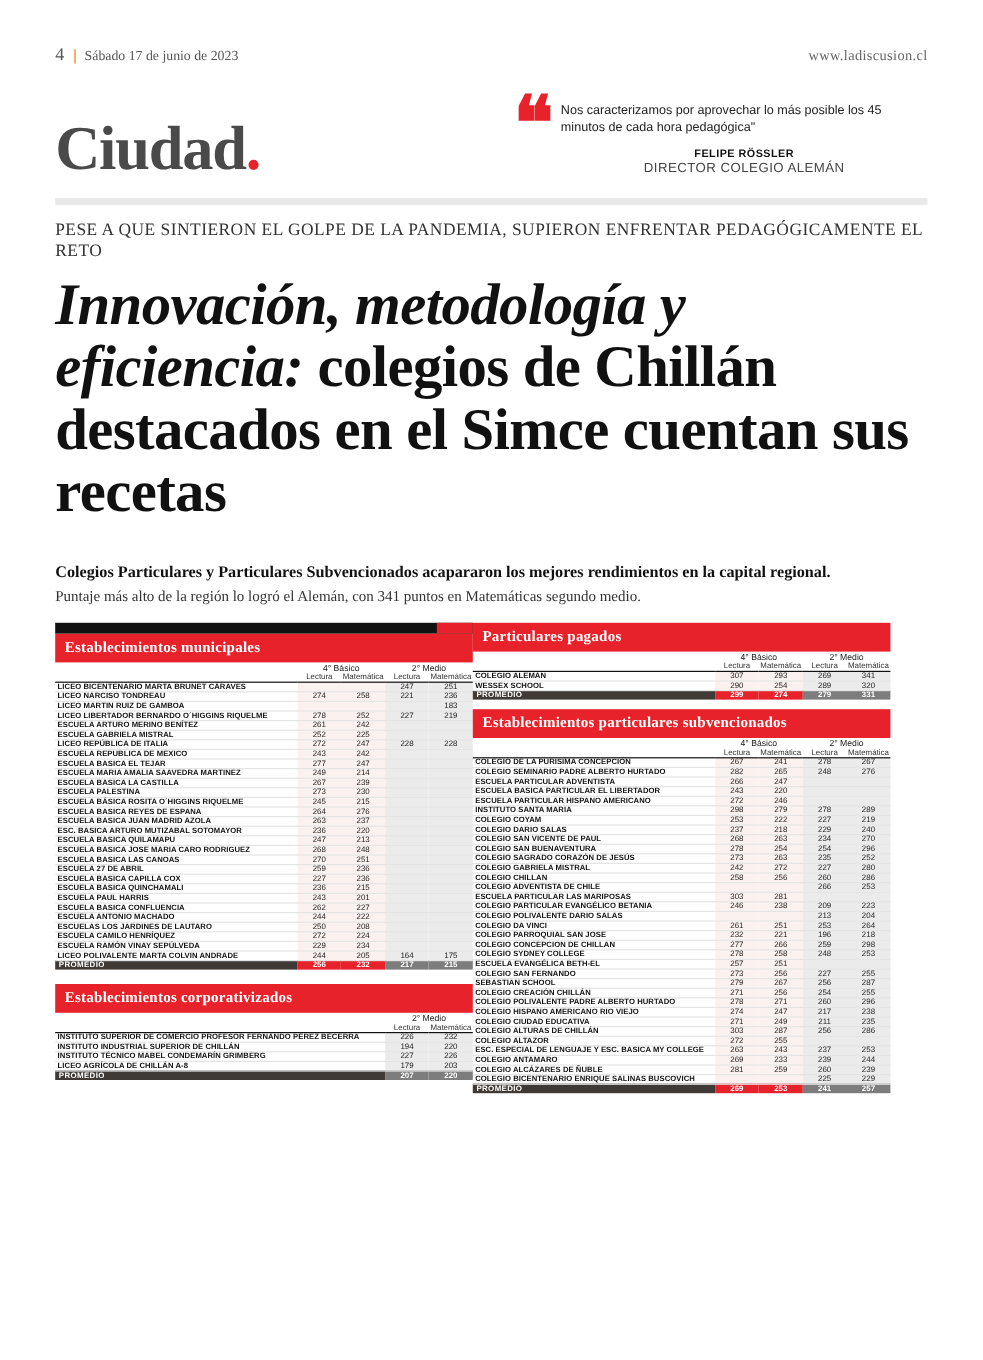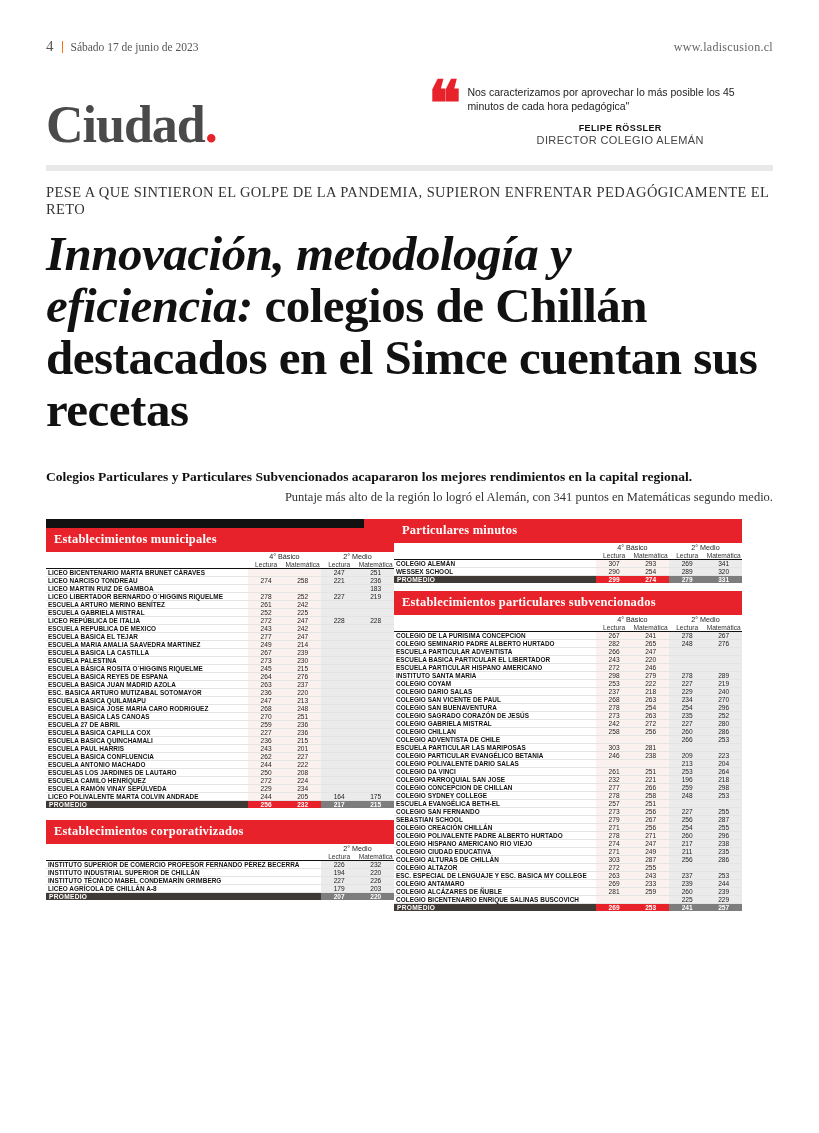--- a/index.html
+++ b/index.html
@@ -32,21 +32,21 @@
   .quote-role { text-align:center; font-size:11px; letter-spacing:.4px; color:#444; margin-top:1px; }
 
   .rule-thick { height:6px; background:#e9e9e9; margin-top:14px; }
 
   .kicker { font-family:"Liberation Serif", serif; font-size:14.5px; letter-spacing:.4px; color:#333; margin-top:13px; }
 
   .headline { font-family:"Liberation Serif", serif; font-size:49px; line-height:1.06; letter-spacing:-.5px; margin-top:10px; color:#111; font-weight:bold; }
   .headline .ital { font-style:italic; }
 
   .deck { font-family:"Liberation Serif", serif; font-weight:bold; font-size:13.5px; margin-top:20px; color:#111; }
-  .subdeck { font-family:"Liberation Serif", serif; font-size:12.5px; margin-top:5px; color:#333;text-align:right; }
+  .subdeck { font-family:"Liberation Serif", serif; font-size:12.5px; margin-top:5px; color:#333; }
 
   
   .tables { display:flex; margin-top:14px; }
   .col-left { width:348px; }
   .col-right { width:348px; }
 
   .blackbar { height:9px; background:#111; position:relative; }
   .blackbar .redcap { position:absolute; right:0; top:0; width:30px; height:9px; background:#e8222a; }
 
   .tbl-title { background:#e8222a; color:#fff; font-family:"Liberation Serif", serif; font-weight:bold; font-size:12.5px; padding:4px 8px 5px; letter-spacing:.2px; }
@@ -392,21 +392,21 @@
             <tr class="prom">
               <td class="name">PROMEDIO</td>
               <td class="v vgrey">207</td>
               <td class="v vgrey">220</td>
             </tr>
           </tbody>
       </table>
     </div>
 
     <div class="col-right">
-      <div class="tbl-title">Particulares minutos</div>
+      <div class="tbl-title">Particulares pagados</div>
       <table class="simce">
         <colgroup>
             <col style="width:58%">
             <col style="width:10.5%">
             <col style="width:10.5%">
             <col style="width:10.5%">
             <col style="width:10.5%">
           </colgroup>
         <tbody>
           <tr class="hdr-group">

